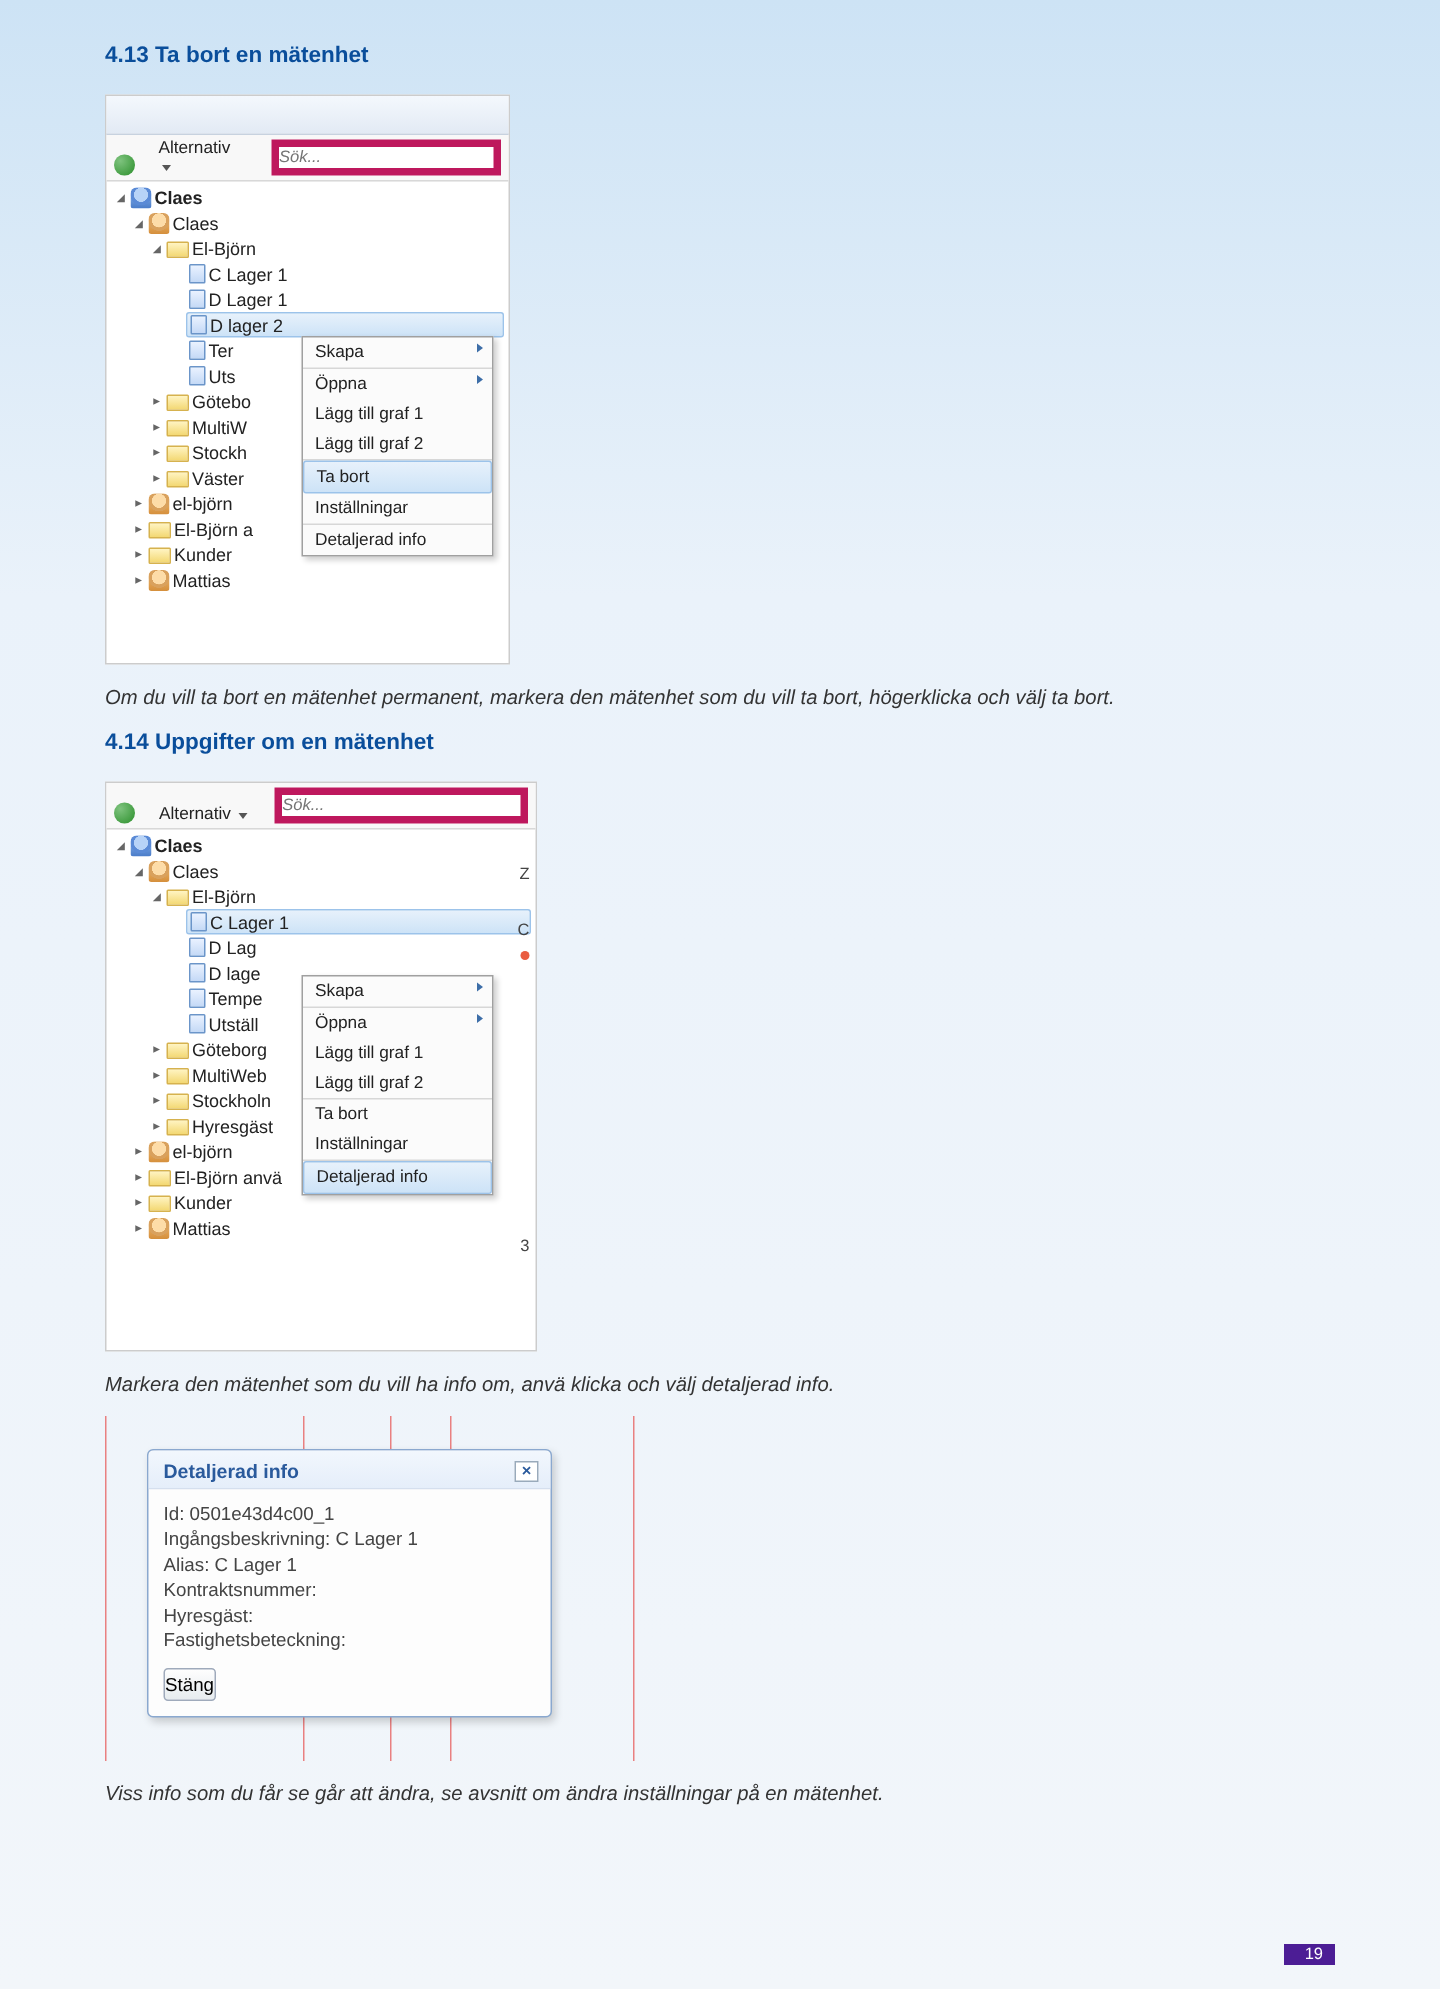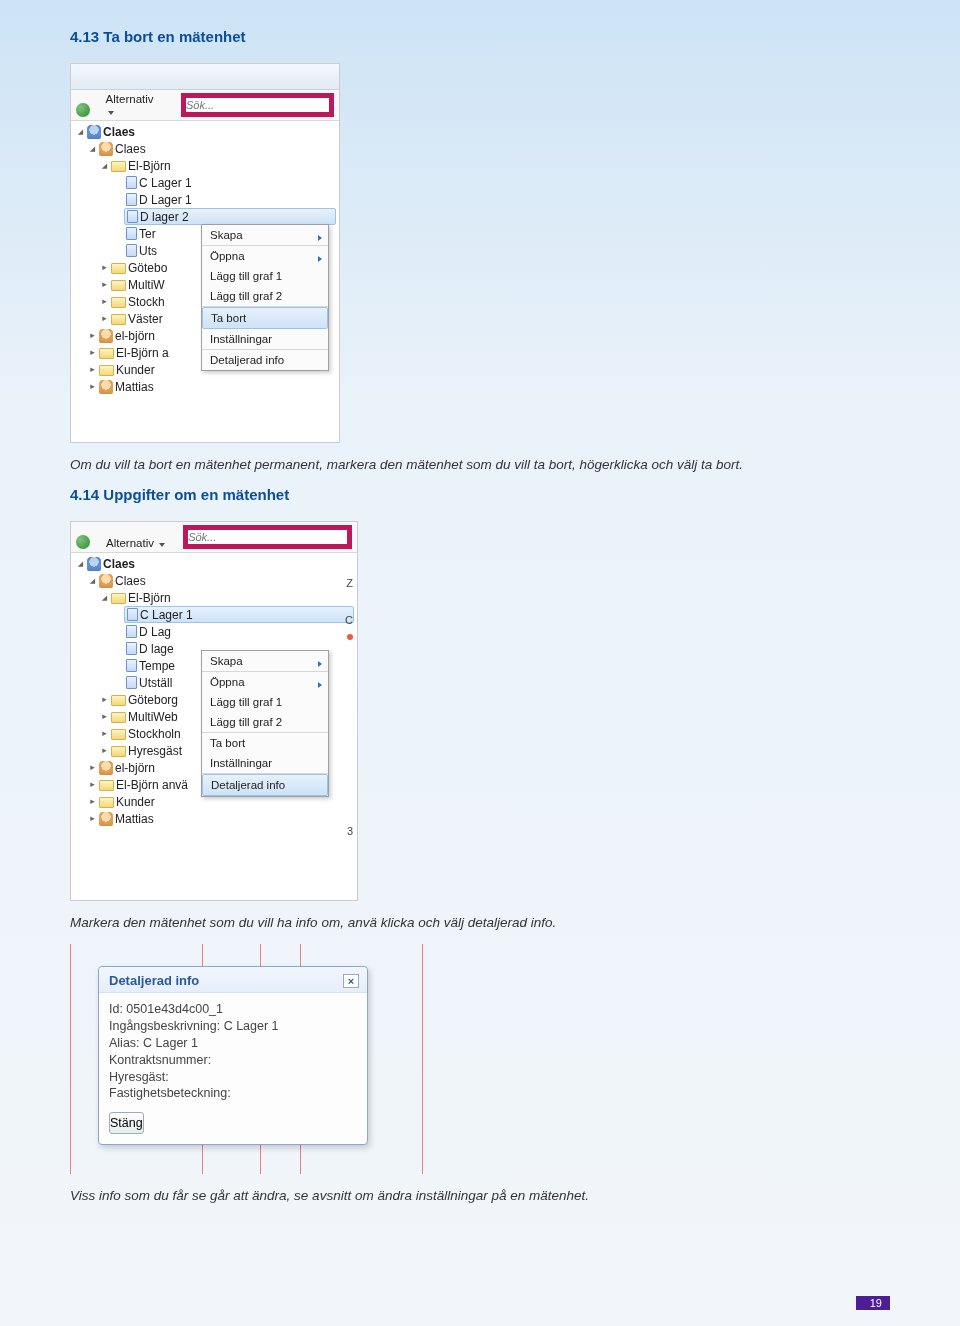--- a/index.html
+++ b/index.html
@@ -70,21 +70,21 @@
   .indent1 { margin-left:12px; }
   .indent2 { margin-left:24px; }
   .indent4 { margin-left:50px; }
   .highlight-row { background: linear-gradient(#e7f1fb, #cde3f7); border:1px solid #9cc3ea; border-radius:2px; }
 
   .context-menu {
     position:absolute; background:#fbfbfb; border:1px solid #a0a0a0;
     font-size:11.5px; box-shadow: 2px 2px 4px rgba(0,0,0,.2);
     width:128px;
   }
-  .cm-item { display:flex; align-items:flex-end; justify-content:space-between;
+  .cm-item { display:flex; align-items:flex-start; justify-content:space-between;
     padding:4px 6px 4px 8px; color:#222; }
   .cm-item.sep-below { border-bottom:1px solid #d7d7d7; }
   .cm-item.hl { background: linear-gradient(#e7f1fb,#cde3f7); border:1px solid #9cc3ea; border-radius:2px; }
   .cm-arrow { width:0;height:0;border-top:3px solid transparent;border-bottom:3px solid transparent;
     border-left:4px solid #3d6ea8; }
 
   
   .dialog-wrap { width:380px; height:230px; position:relative; margin-top:10px; margin-left:-8px; }
   .dialog-wrap .redline { position:absolute; width:1px; background:#e98080; top:0; bottom:0; }
   .dialog {

